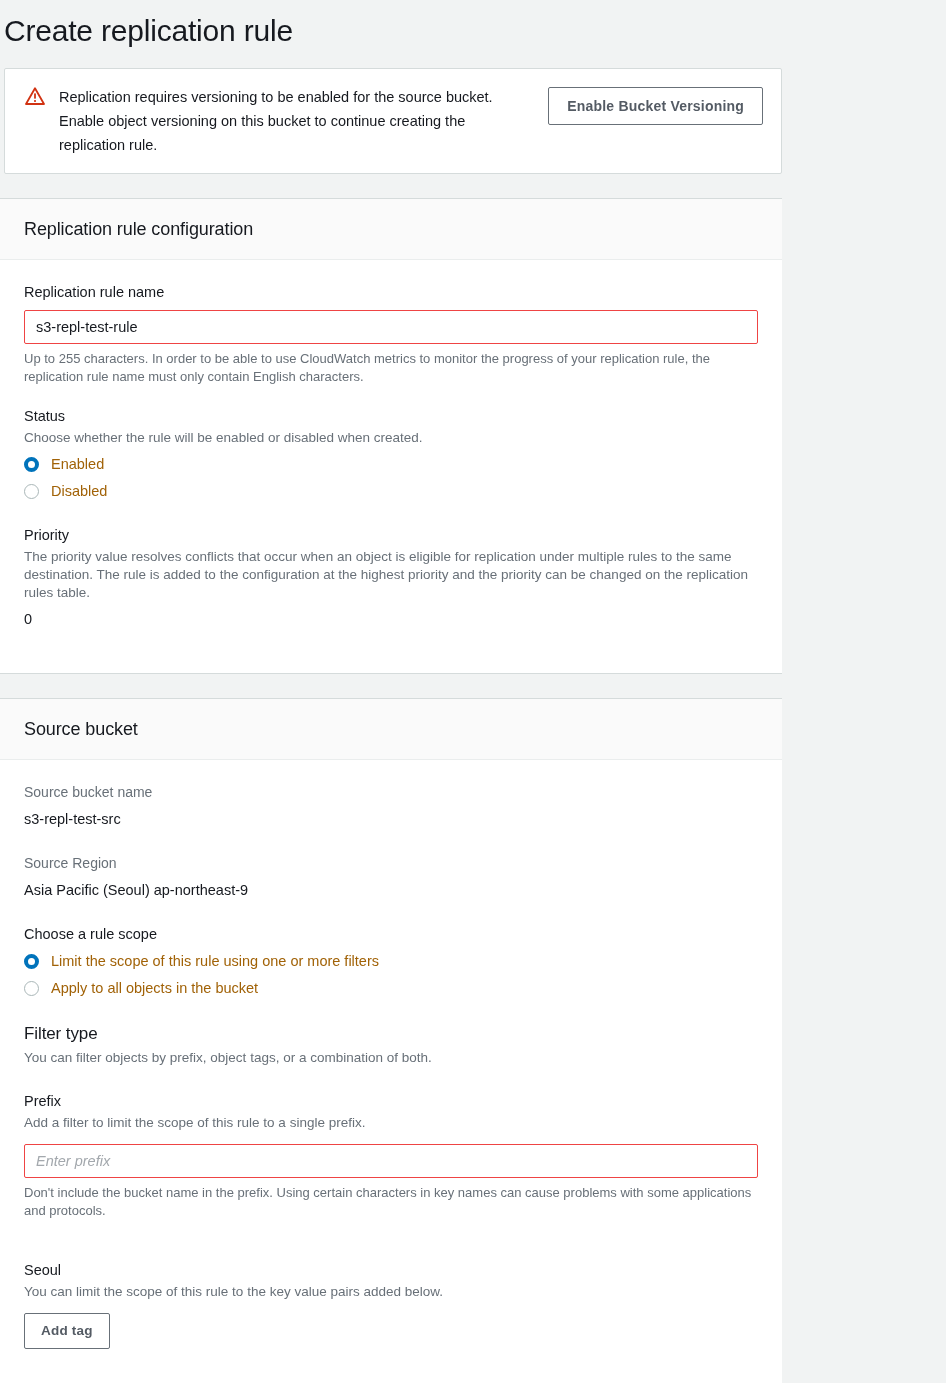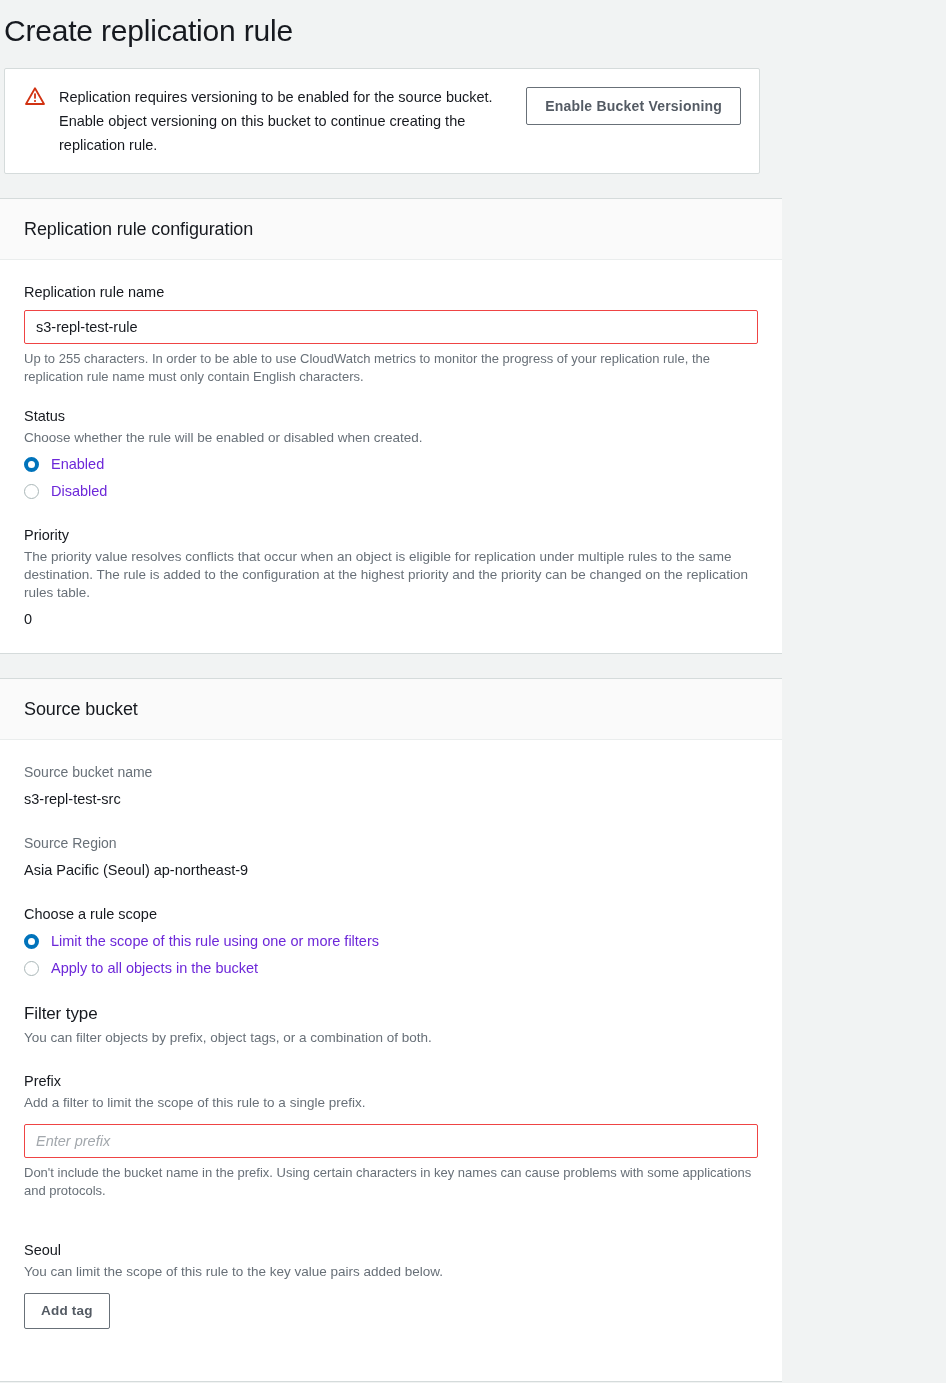--- a/index.html
+++ b/index.html
@@ -26,21 +26,21 @@
     font-weight: 400;
     color: #16191f;
     letter-spacing: -0.2px;
     padding: 10px 0 0 4px;
     margin: 0;
     line-height: 42px;
   }
 
   
   .alert-bar {
-    margin: 16px 22px 0 4px;
+    margin: 16px 0 0 4px;
     background: #ffffff;
     border: 1px solid #d5dbdb;
     border-radius: 2px;
     display: flex;
     align-items: flex-start;
     padding: 14px 18px 16px 20px;
     min-height: 88px;
   }
   .alert-icon {
     flex: 0 0 auto;
@@ -98,21 +98,21 @@
   }
   .panel-header h2 {
     margin: 0;
     font-size: 18px;
     font-weight: normal;
     color: #16191f;
     line-height: 24px;
     letter-spacing: -0.1px;
   }
   .panel-body {
-    padding: 22px 24px 12px 24px;
+    padding: 22px 24px 32px 24px;
   }
 
   
   .field-label {
     font-size: 14.5px;
     color: #16191f;
     line-height: 20px;
     margin-bottom: 8px;
   }
   .field-label-strong {
@@ -168,21 +168,21 @@
     background: #ffffff;
     margin-right: 12px;
     position: relative;
   }
   .radio-mark.checked {
     border: 4px solid #0073bb;
     background: #ffffff;
   }
   .radio-label {
     font-size: 14.5px;
-    color: #6d28d9;
+    color: #a16207;
     line-height: 20px;
   }
 
   
   .kv-label {
     font-size: 14px;
     color: #687078;
     line-height: 20px;
   }
   .kv-value {

